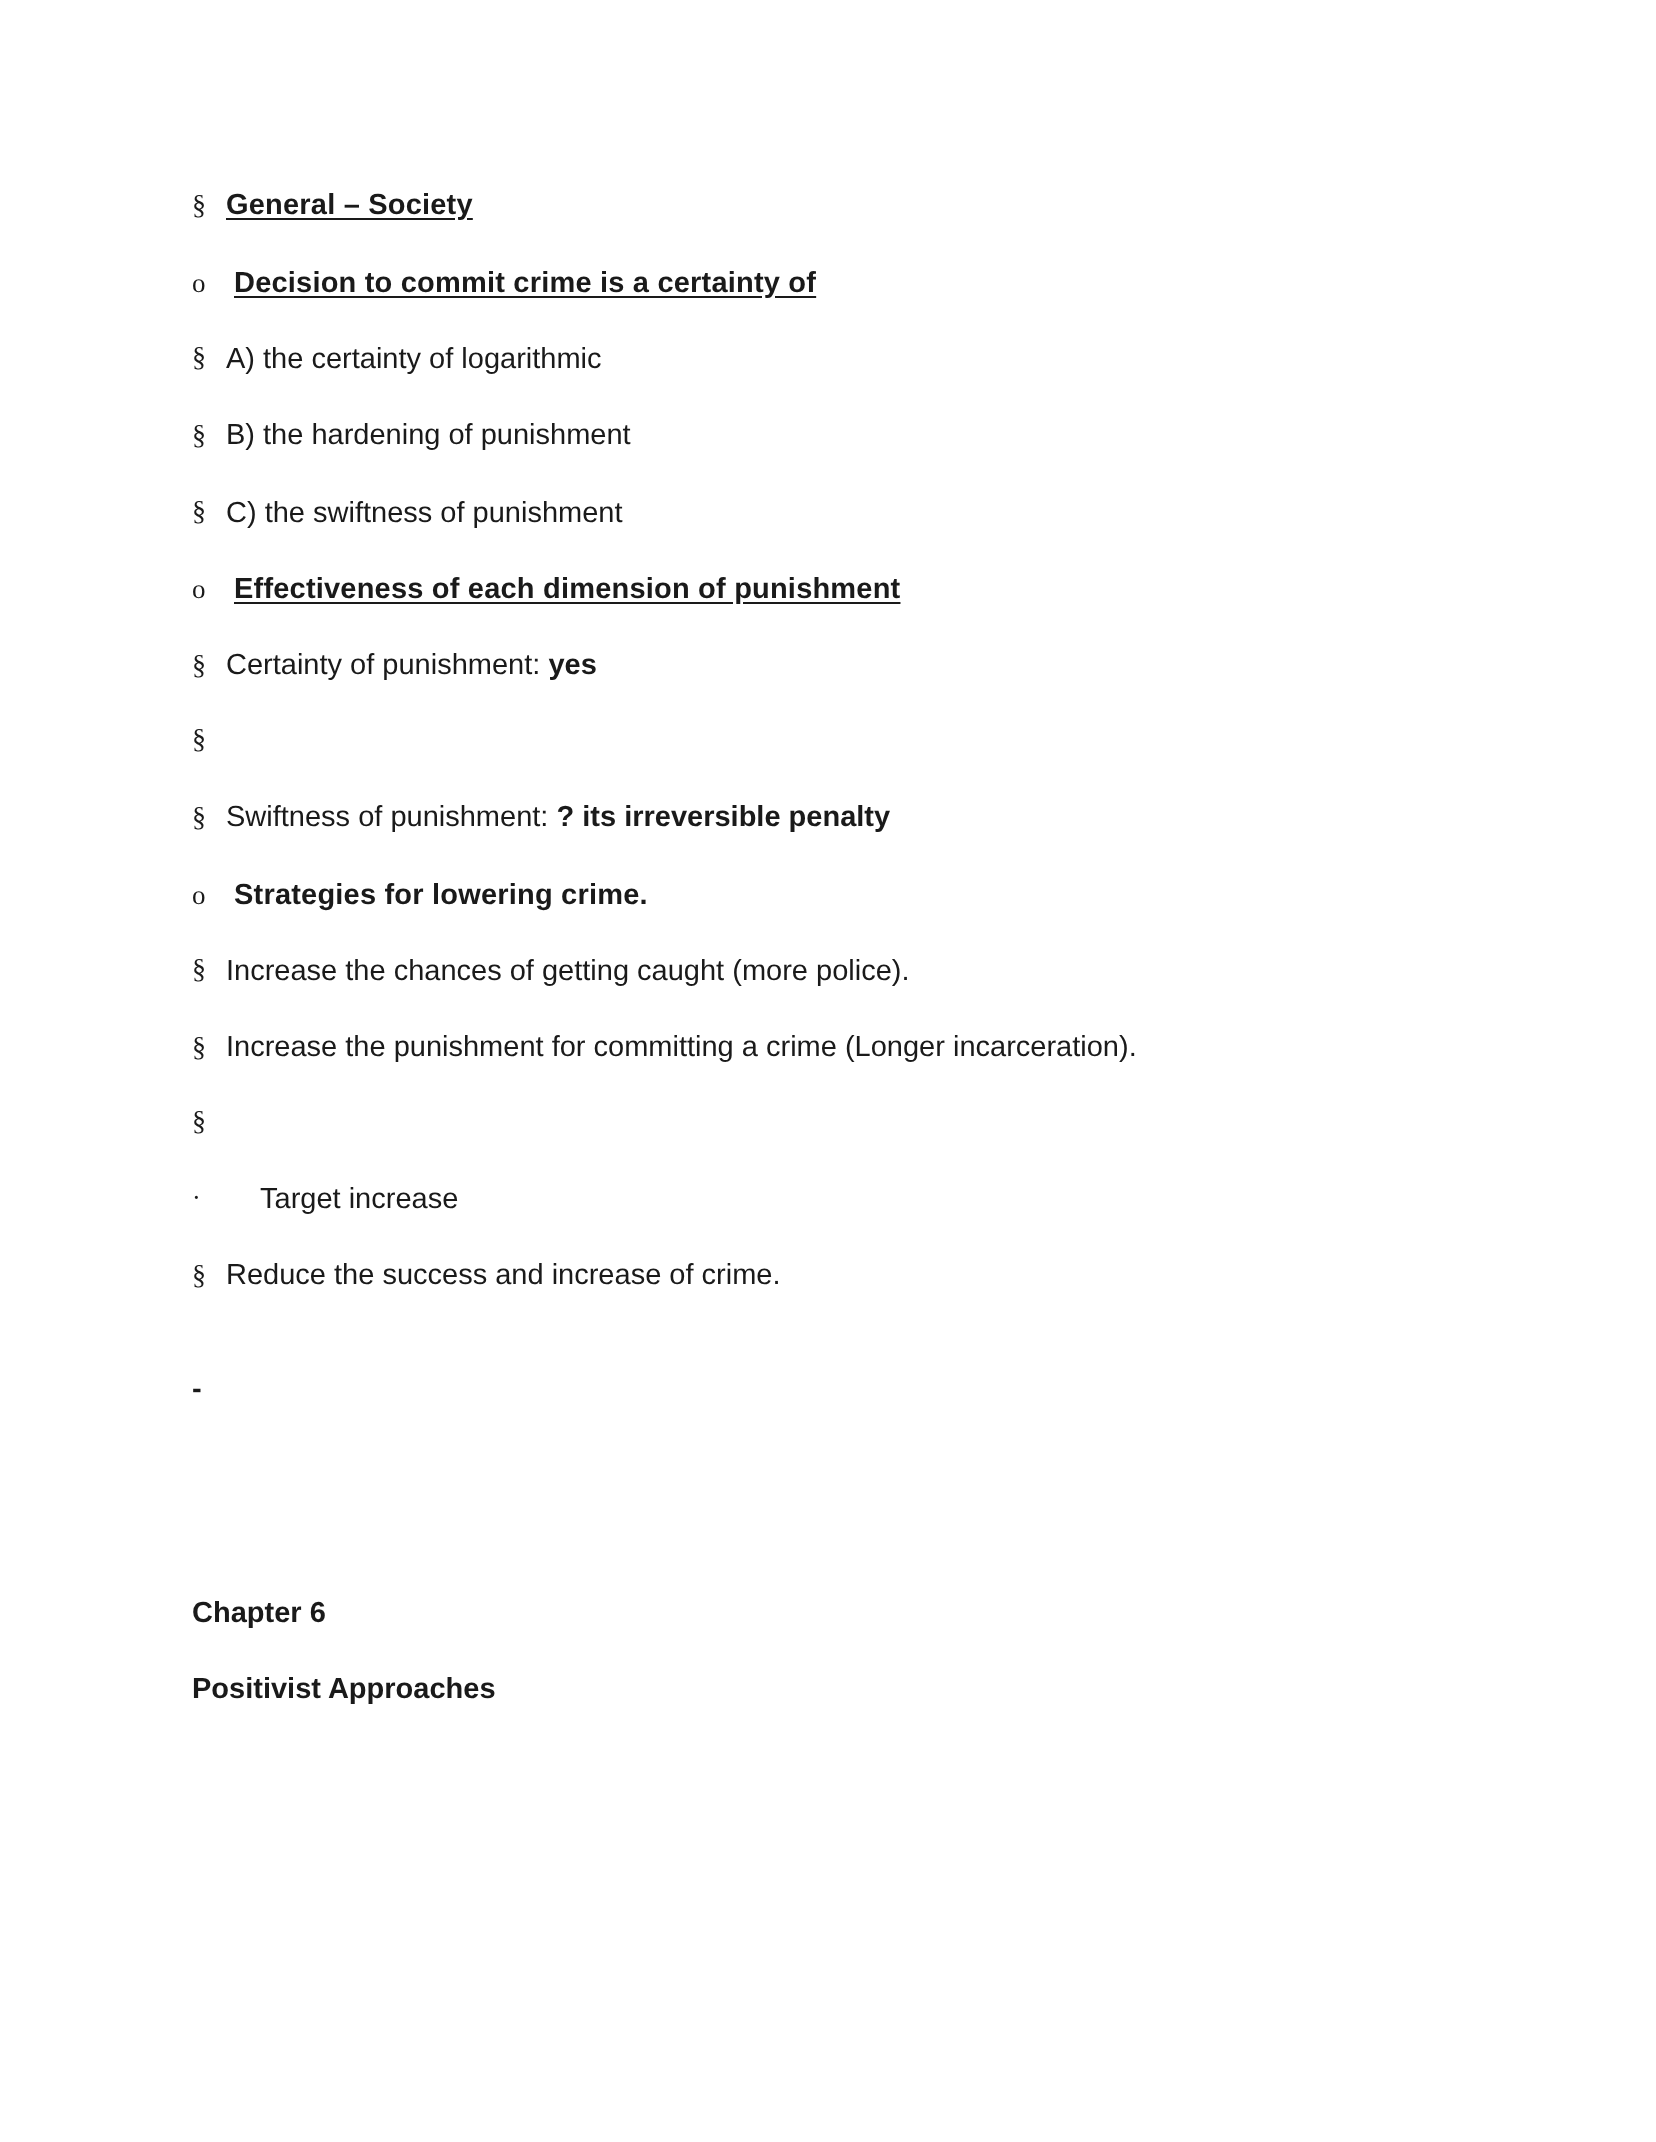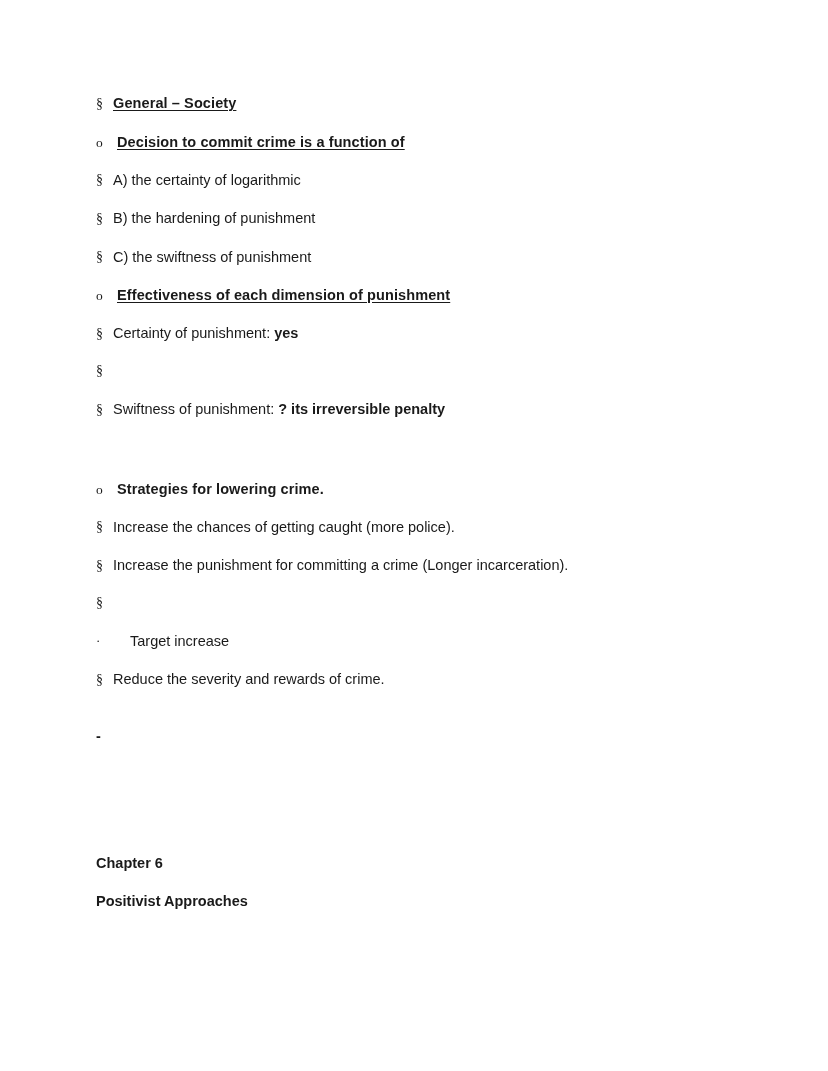--- a/index.html
+++ b/index.html
@@ -71,40 +71,40 @@
     font-size: 13px;
     position: relative;
     top: -1px;
   }
 
   .txt {
     flex: 0 1 auto;
   }
 
   
-  .b       { font-weight: bold; margin-top: 41px; }
+  .b       { font-weight: bold; }
   .bu      { font-weight: bold; text-decoration: underline; text-underline-offset: 2px; }
 
   
   .lvl-head .txt { letter-spacing: 0.1px; }
 
   
   .dash-line {
     font-size: 14.5px;
     line-height: 1;
     font-weight: bold;
     margin: 0 0 23.5px 0;
     letter-spacing: 0;
   }
 
   
   .chapter-block {
     position: absolute;
     left: 96px;
-    top: 856px;
+    top: 800px;
     width: 640px;
   }
   .chapter-line {
     font-size: 14.5px;
     line-height: 1;
     font-weight: bold;
     margin: 0 0 23.5px 0;
     white-space: nowrap;
   }
 
@@ -117,21 +117,21 @@
 
   <div class="doc-body">
 
     <div class="line lvl-head">
       <span class="marker marker-section">§</span>
       <span class="txt bu">General – Society</span>
     </div>
 
     <div class="line lvl-head">
       <span class="marker marker-o">o</span>
-      <span class="txt bu">Decision to commit crime is a function of</span>
+      <span class="txt bu">Decision to commit crime is a certainty of</span>
     </div>
 
     <div class="line">
       <span class="marker marker-section">§</span>
       <span class="txt">A) the certainty of logarithmic</span>
     </div>
 
     <div class="line">
       <span class="marker marker-section">§</span>
       <span class="txt">B) the hardening of punishment</span>
@@ -180,21 +180,21 @@
       <span class="marker marker-section">§</span>
     </div>
 
     <div class="line">
       <span class="marker marker-dot">·</span>
       <span class="txt">Target increase</span>
     </div>
 
     <div class="line">
       <span class="marker marker-section">§</span>
-      <span class="txt">Reduce the severity and rewards of crime.</span>
+      <span class="txt">Reduce the success and increase of crime.</span>
     </div>
 
     <div class="spacer-gap"></div>
 
     <div class="dash-line">-</div>
 
   </div>
 
   <div class="chapter-block">
     <div class="chapter-line">Chapter 6</div>

